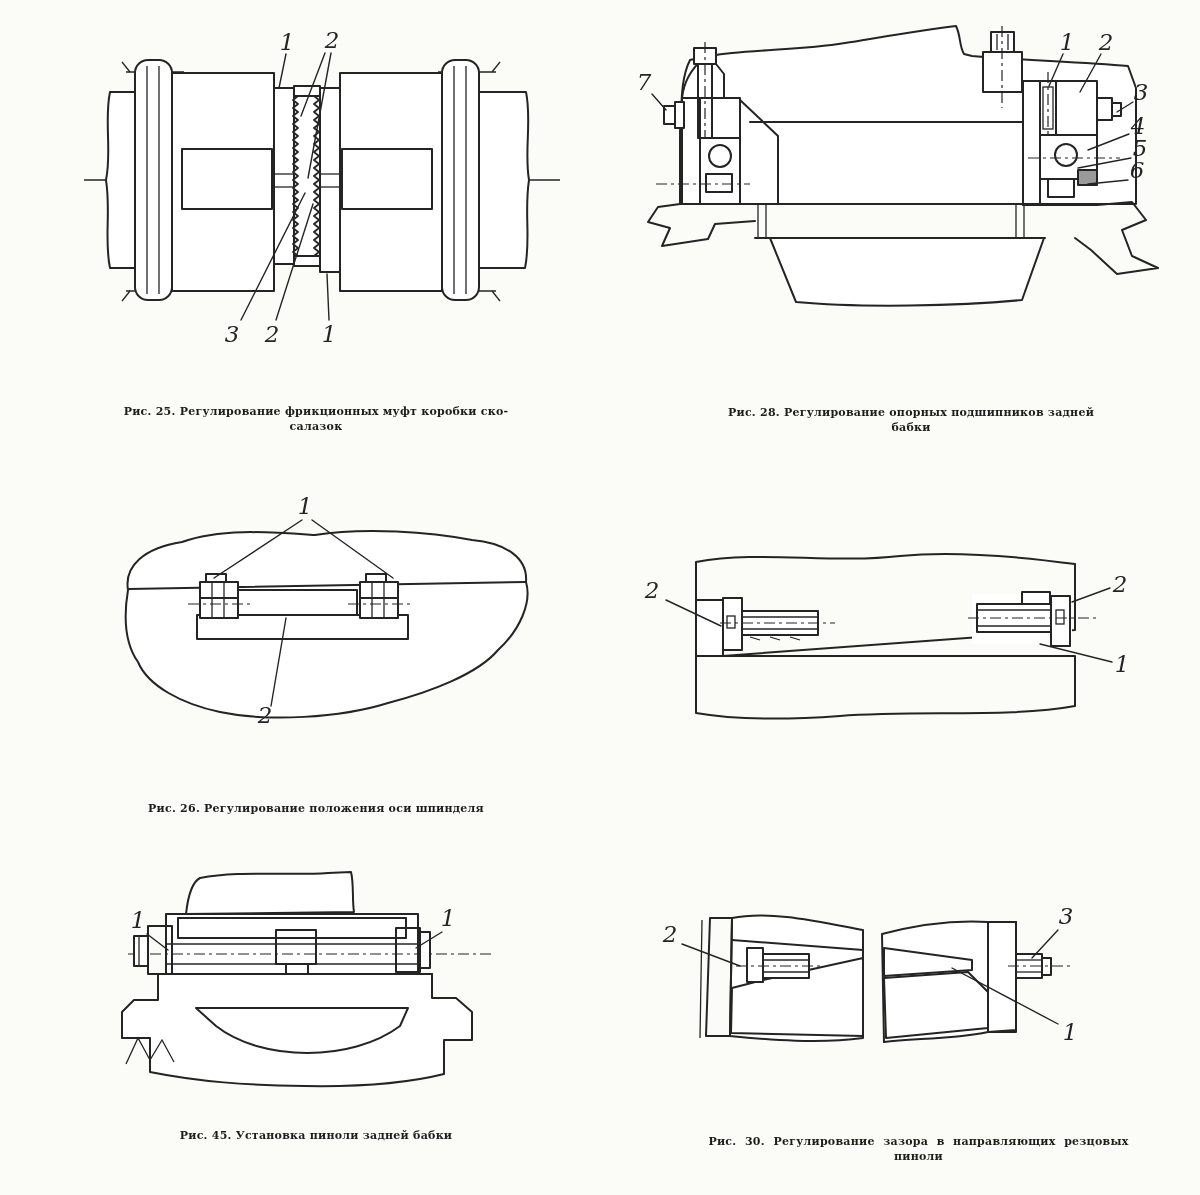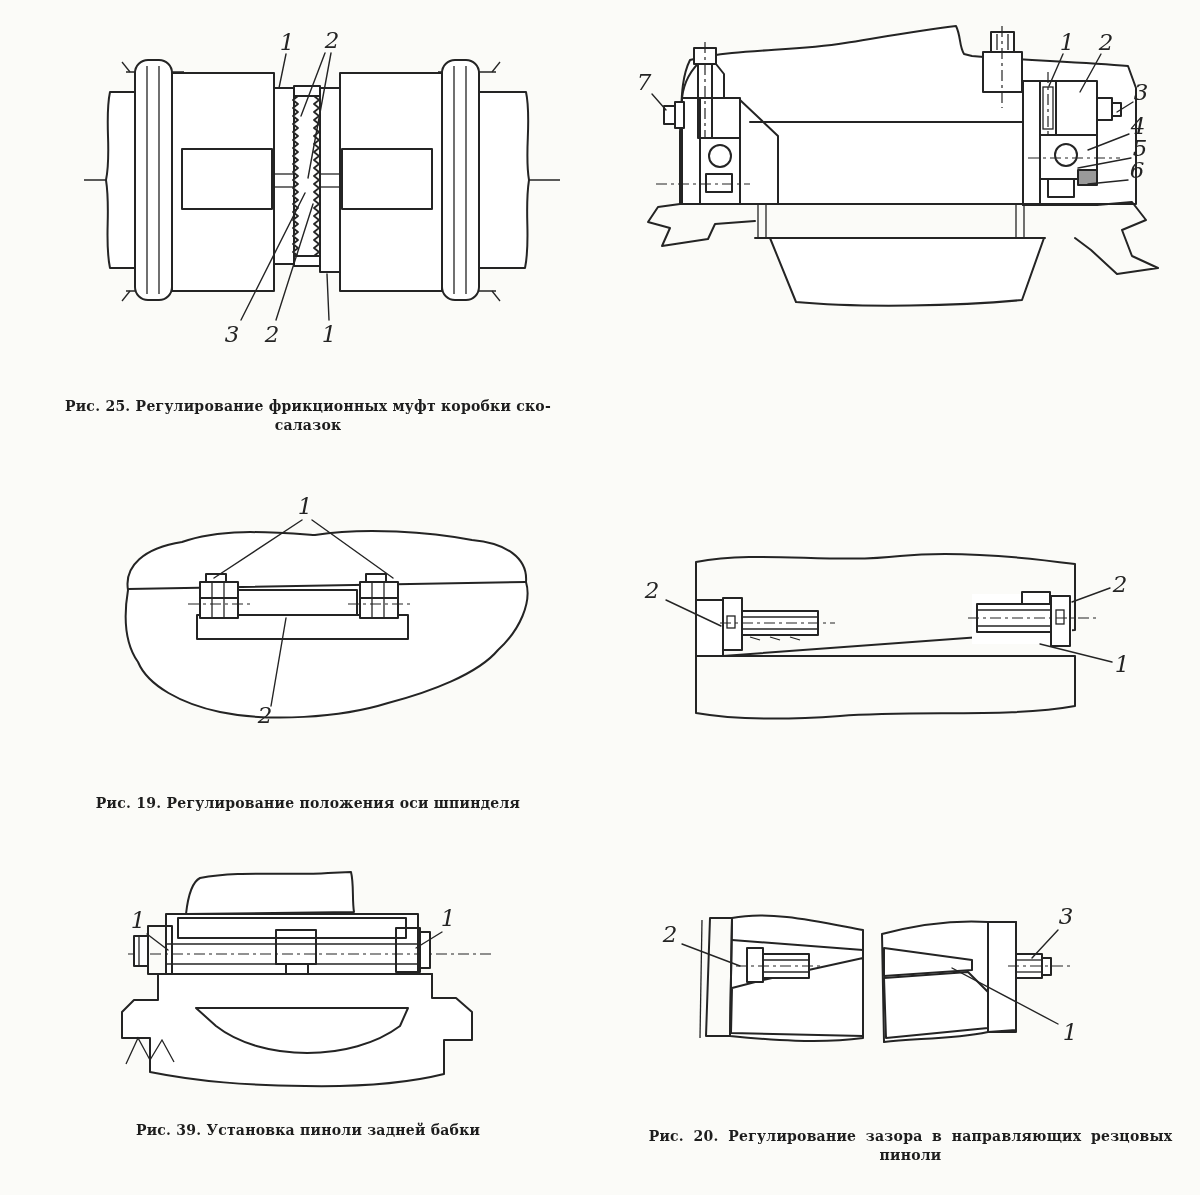--- a/index.html
+++ b/index.html
@@ -1,21 +1,21 @@
 <!DOCTYPE html>
 <html><head>
 <meta charset="utf-8">
 <style>
   html,body{margin:0;padding:0;background:#e8e8e8}
   .page{position:relative;width:1200px;height:1195px;background:#fbfbf8;overflow:hidden;
         font-family:"DejaVu Serif","Liberation Serif",serif}
   .fig{position:absolute;margin:0;padding:0}
   .fig svg{width:100%;height:100%;display:block}
-  .caption{position:absolute;margin:8px;font-family:"DejaVu Serif","Liberation Serif",serif;
-           font-weight:700;font-size:14px;line-height:1.35;color:#1d1d1d;
+  .caption{position:absolute;margin:16px;font-family:"DejaVu Serif","Liberation Serif",serif;
+           font-weight:700;font-size:11px;line-height:1.35;color:#1d1d1d;
            text-align:center;letter-spacing:.25px}
   .caption.wide{word-spacing:4.5px}
   
   .ln{stroke:#242424;stroke-width:2;stroke-linecap:round;stroke-linejoin:round;fill:none}
   .t1{stroke:#242424;stroke-width:1.3;fill:none}
   .fw{fill:#ffffff}
   .dd{stroke:#242424;stroke-width:1.2;fill:none;stroke-dasharray:11 4 3 4}
   .lead{stroke:#242424;stroke-width:1.4;fill:none;stroke-linecap:round}
   .callout{font-family:"DejaVu Serif","Liberation Serif",serif;font-style:italic;
            font-size:23px;fill:#242424;text-anchor:middle}
@@ -322,24 +322,28 @@
       <text class="callout" x="50" y="64">2</text>
       <text class="callout" x="446" y="46">3</text>
       <text class="callout" x="450" y="162">1</text>
     </svg>
   </figure>
 
   <p class="caption" style="left:10px;top:389px;width:580px">
     <span>Рис. 25. Регулирование фрикционных муфт коробки ско-</span><br>
     <span>салазок</span>
   </p>
+  <p class="caption" style="left:610px;top:390px;width:570px">
+    <span>Рис. 28. Регулирование опорных подшипников задней</span><br>
+    <span>бабки</span>
+  </p>
   <p class="caption" style="left:10px;top:786px;width:580px">
-    <span>Рис. 19. Регулирование положения оси шпинделя</span>
+    <span>Рис. 26. Регулирование положения оси шпинделя</span>
   </p>
   <p class="caption" style="left:10px;top:1113px;width:580px">
-    <span>Рис. 39. Установка пиноли задней бабки</span>
+    <span>Рис. 45. Установка пиноли задней бабки</span>
   </p>
   <p class="caption wide" style="left:610px;top:1119px;width:585px">
-    <span>Рис. 20. Регулирование зазора в направляющих резцовых</span><br>
+    <span>Рис. 30. Регулирование зазора в направляющих резцовых</span><br>
     <span>пиноли</span>
   </p>
 
 </div>
 
 </body></html>

